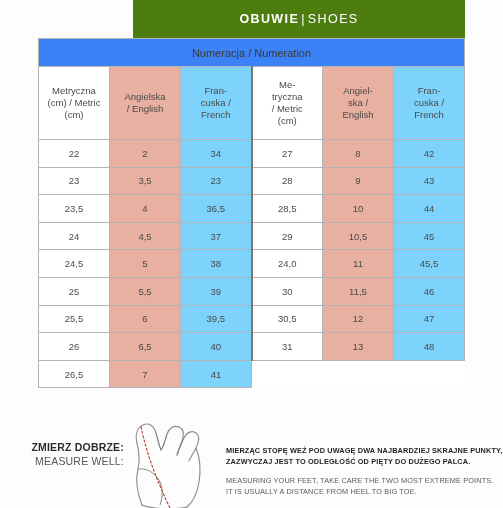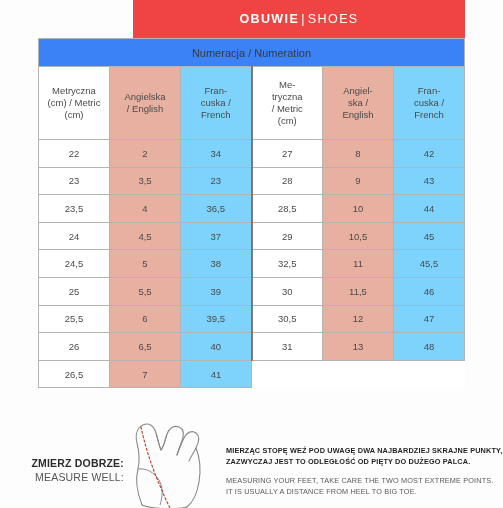--- a/index.html
+++ b/index.html
@@ -16,21 +16,21 @@
     position: relative;
   }
 
   
   .banner {
     position: absolute;
     left: 133px;
     top: 0px;
     width: 332px;
     height: 38px;
-    background: #ef4444;
+    background: #4d7c0f;
     display: flex;
     align-items: center;
     justify-content: center;
   }
   .banner-text {
     color: #ffffff;
     font-size: 12.5px;
     letter-spacing: 1.4px;
     white-space: nowrap;
   }
@@ -96,21 +96,21 @@
   .footer {
     position: absolute;
     left: 0;
     top: 404px;
     width: 503px;
     height: 104px;
   }
   .footer-label {
     position: absolute;
     left: 14px;
-    top: 52px;
+    top: 36px;
     width: 110px;
     text-align: right;
   }
   .label-pl {
     font-size: 10.5px;
     font-weight: bold;
     color: #2b2b2b;
     letter-spacing: 0.2px;
     line-height: 14px;
   }
@@ -224,21 +224,21 @@
         <td class="row-cell c-salmon">4,5</td>
         <td class="row-cell c-gray divider-left">37</td>
         <td class="row-cell c-white divider-right">29</td>
         <td class="row-cell c-salmon">10,5</td>
         <td class="row-cell c-gray">45</td>
       </tr>
       <tr>
         <td class="row-cell c-white">24,5</td>
         <td class="row-cell c-salmon">5</td>
         <td class="row-cell c-gray divider-left">38</td>
-        <td class="row-cell c-white divider-right">32,5</td>
+        <td class="row-cell c-white divider-right">24,0</td>
         <td class="row-cell c-salmon">11</td>
         <td class="row-cell c-gray">45,5</td>
       </tr>
       <tr>
         <td class="row-cell c-white">25</td>
         <td class="row-cell c-salmon">5,5</td>
         <td class="row-cell c-gray divider-left">39</td>
         <td class="row-cell c-white divider-right">30</td>
         <td class="row-cell c-salmon">11,5</td>
         <td class="row-cell c-gray">46</td>

